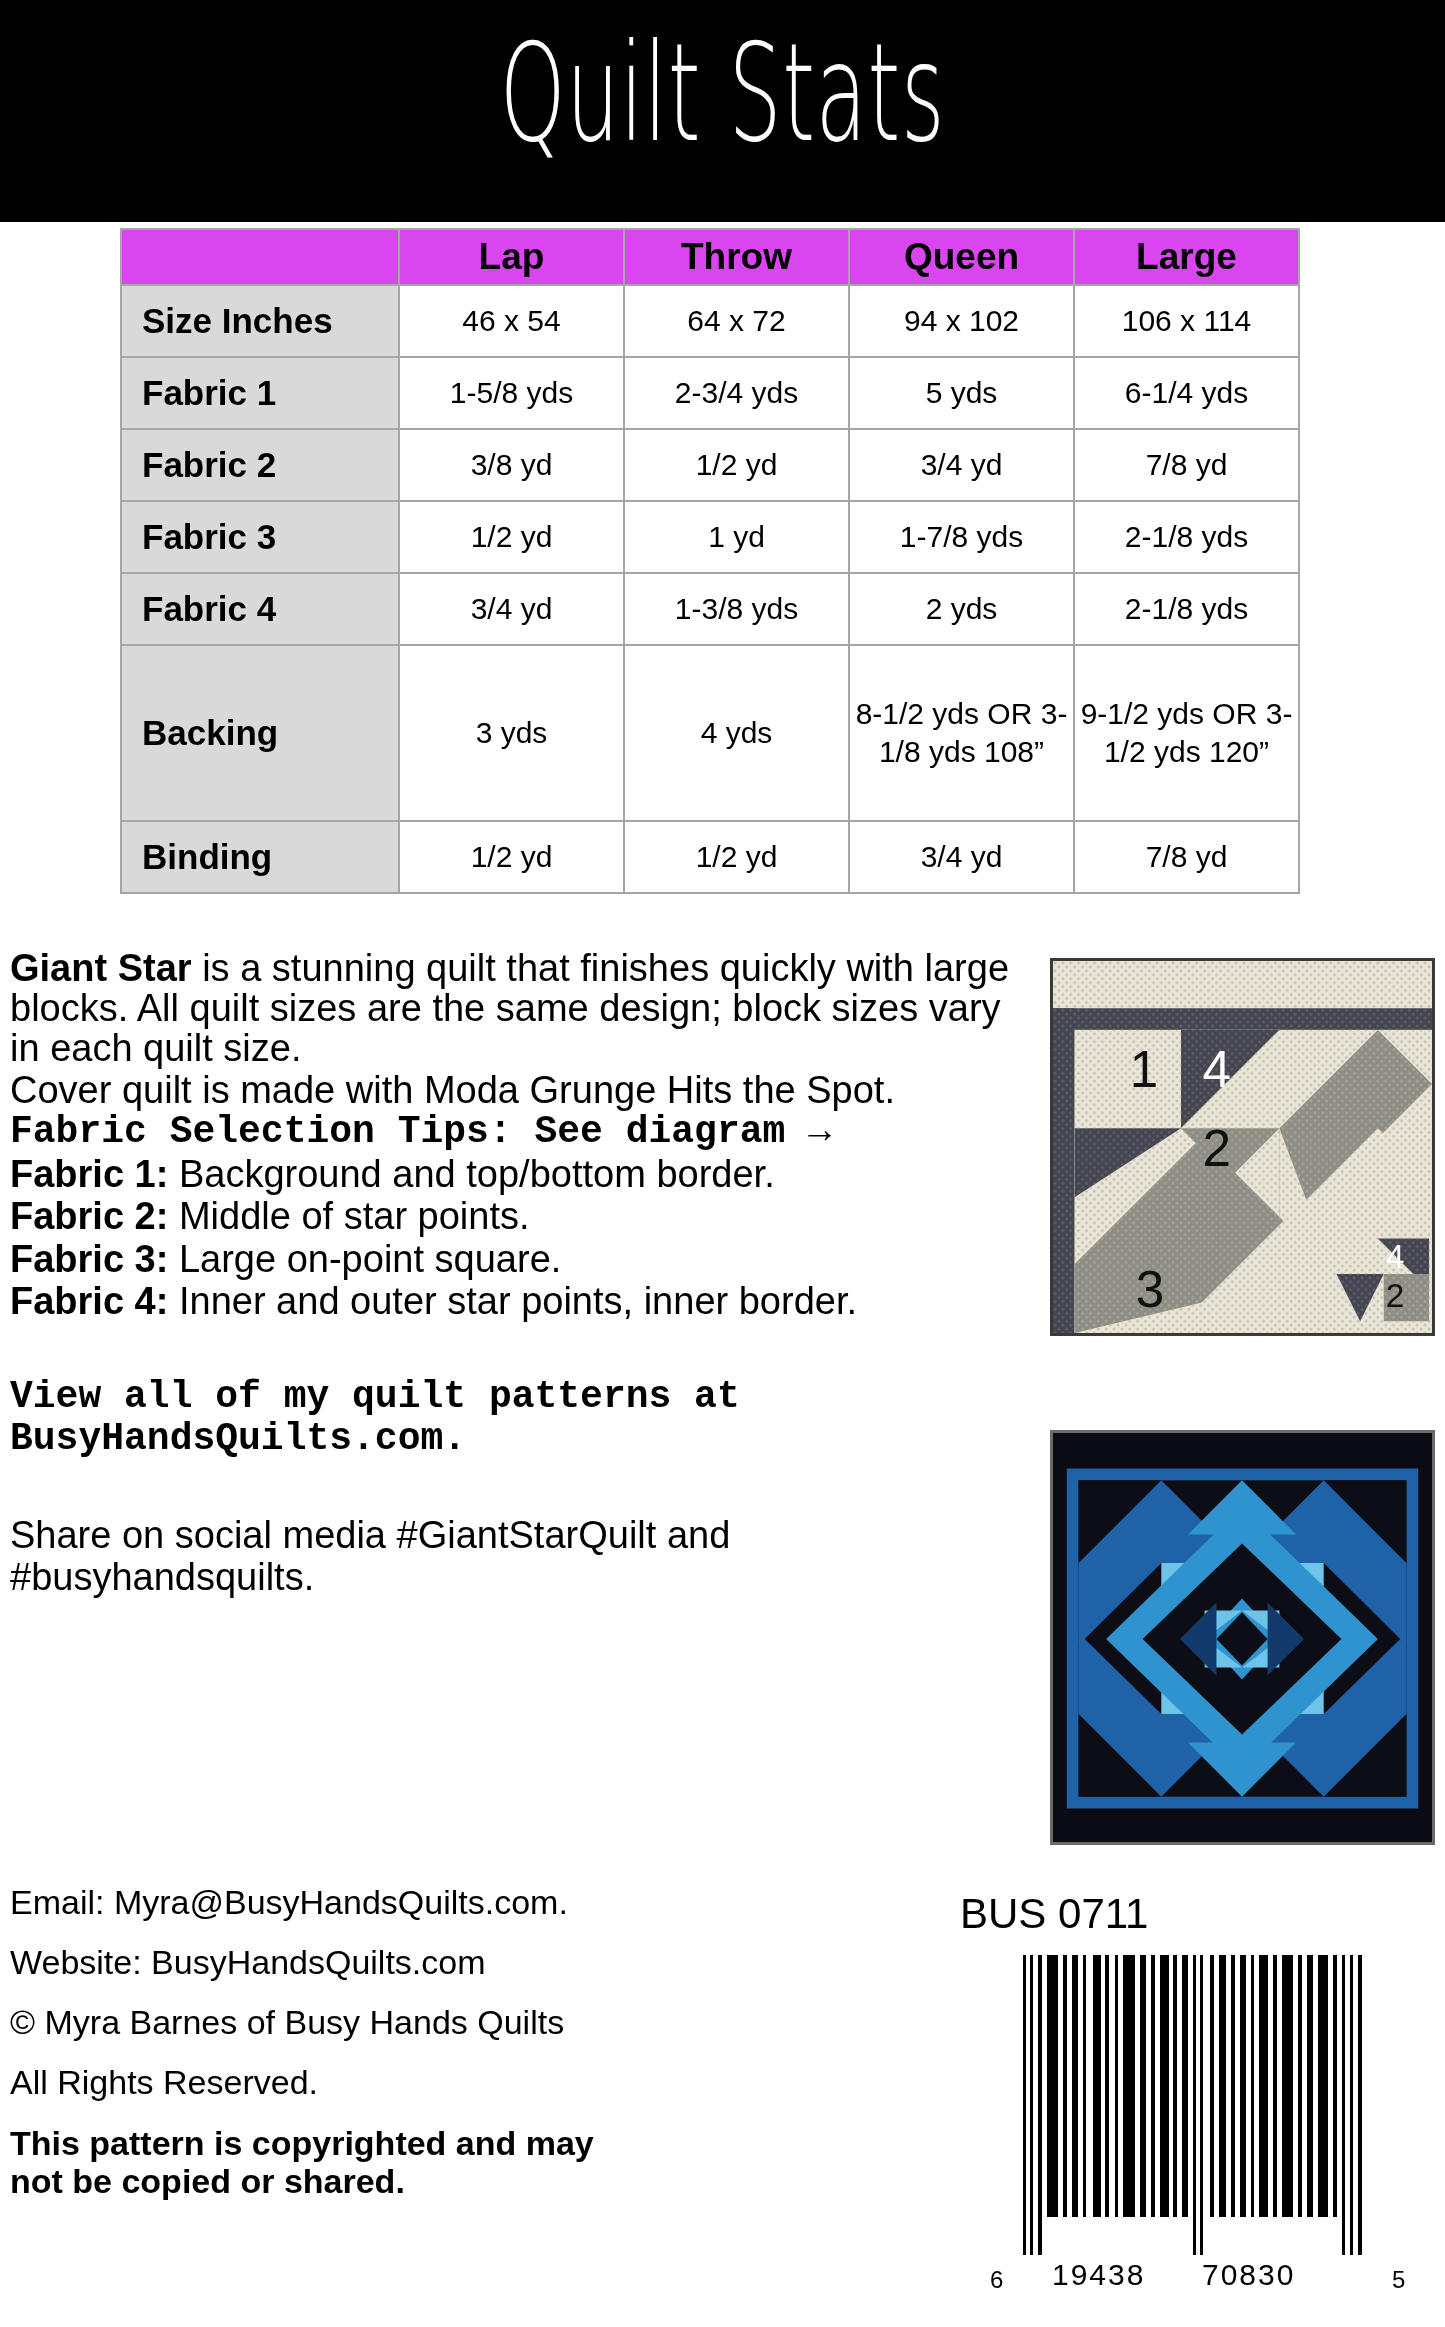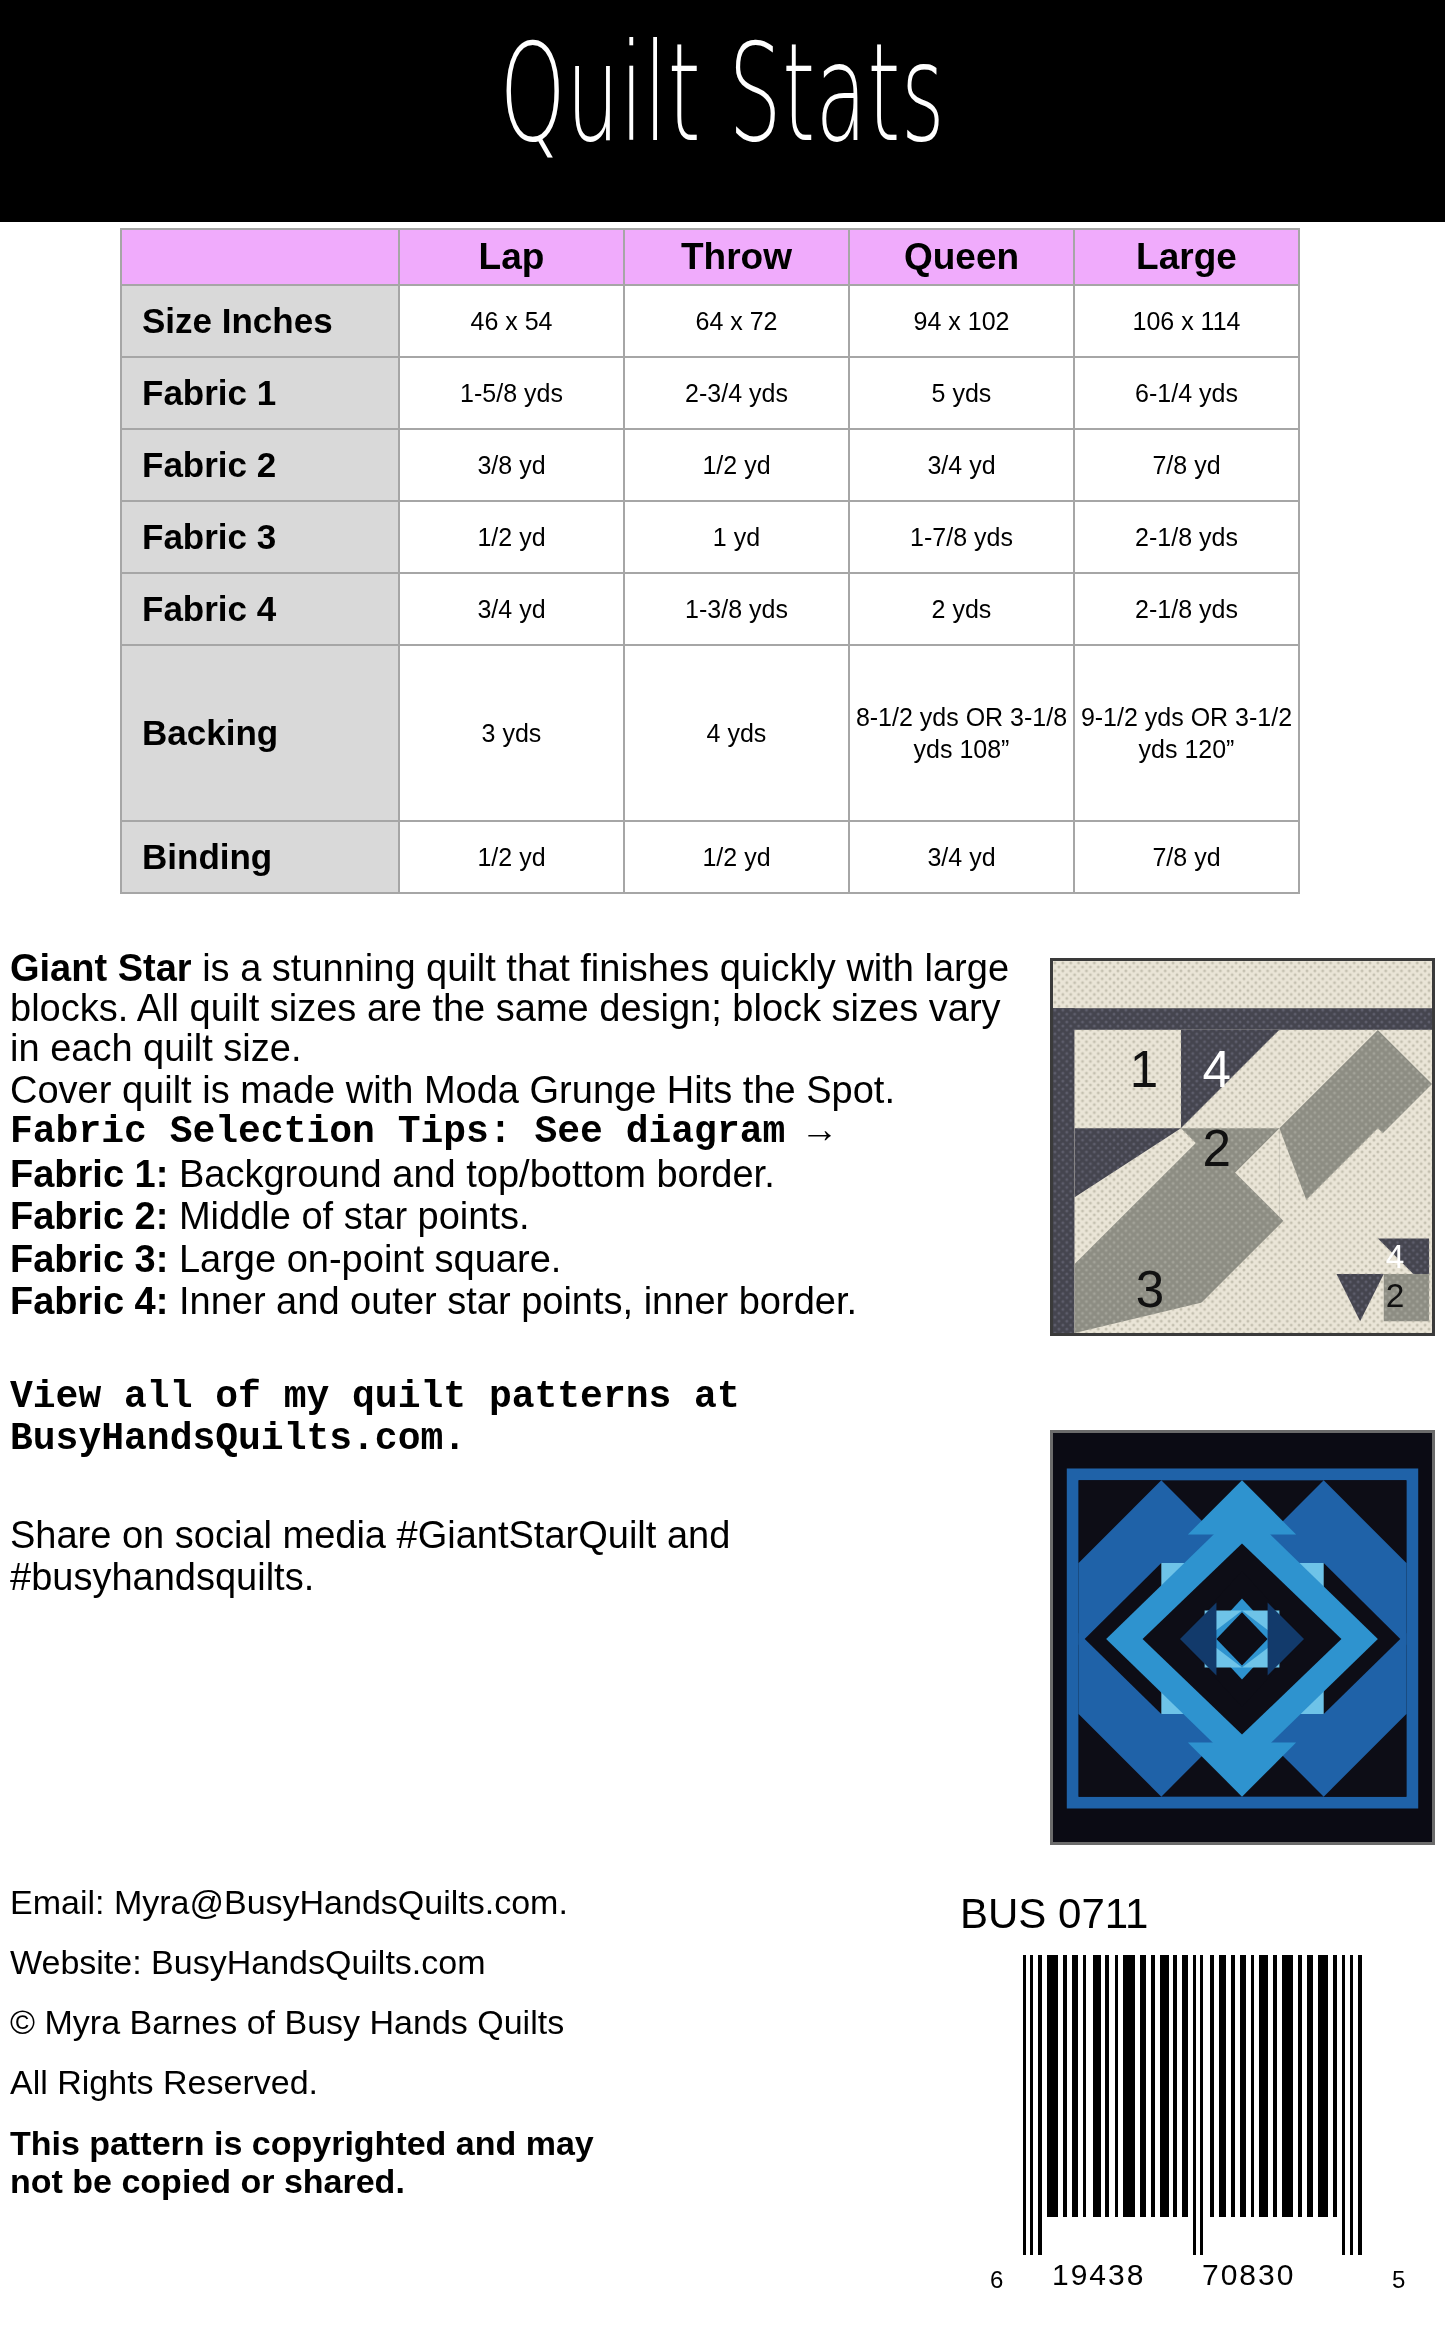--- a/index.html
+++ b/index.html
@@ -35,35 +35,35 @@
   .stats-table {
     position: absolute; left: 120px; top: 228px;
     width: 1180px;
     border-collapse: collapse;
     table-layout: fixed;
   }
   .stats-table td, .stats-table th {
     border: 2px solid #a6a6a6;
     text-align: center;
     vertical-align: middle;
-    font-size: 25px;
+    font-size: 30px;
     font-family: "Liberation Sans", sans-serif;
     padding: 6px 4px;
     background: #ffffff;
     font-weight: normal;
   }
   .stats-table .rowlabel {
     background: #d9d9d9;
     font-weight: bold;
     text-align: left;
     padding-left: 20px;
     font-size: 35px;
   }
   .stats-table thead td, .stats-table thead th {
-    background: #f0abfc;
+    background: #d946ef;
     font-weight: bold;
     font-size: 37px;
     height: 46px;
   }
   .stats-table tbody tr { height: 72px; }
   .stats-table tbody tr.tall { height: 176px; }
   .col-label { width: 278px; }
   .col-size  { width: 225px; }
   .cell-multi { line-height: 1.28; }
 

